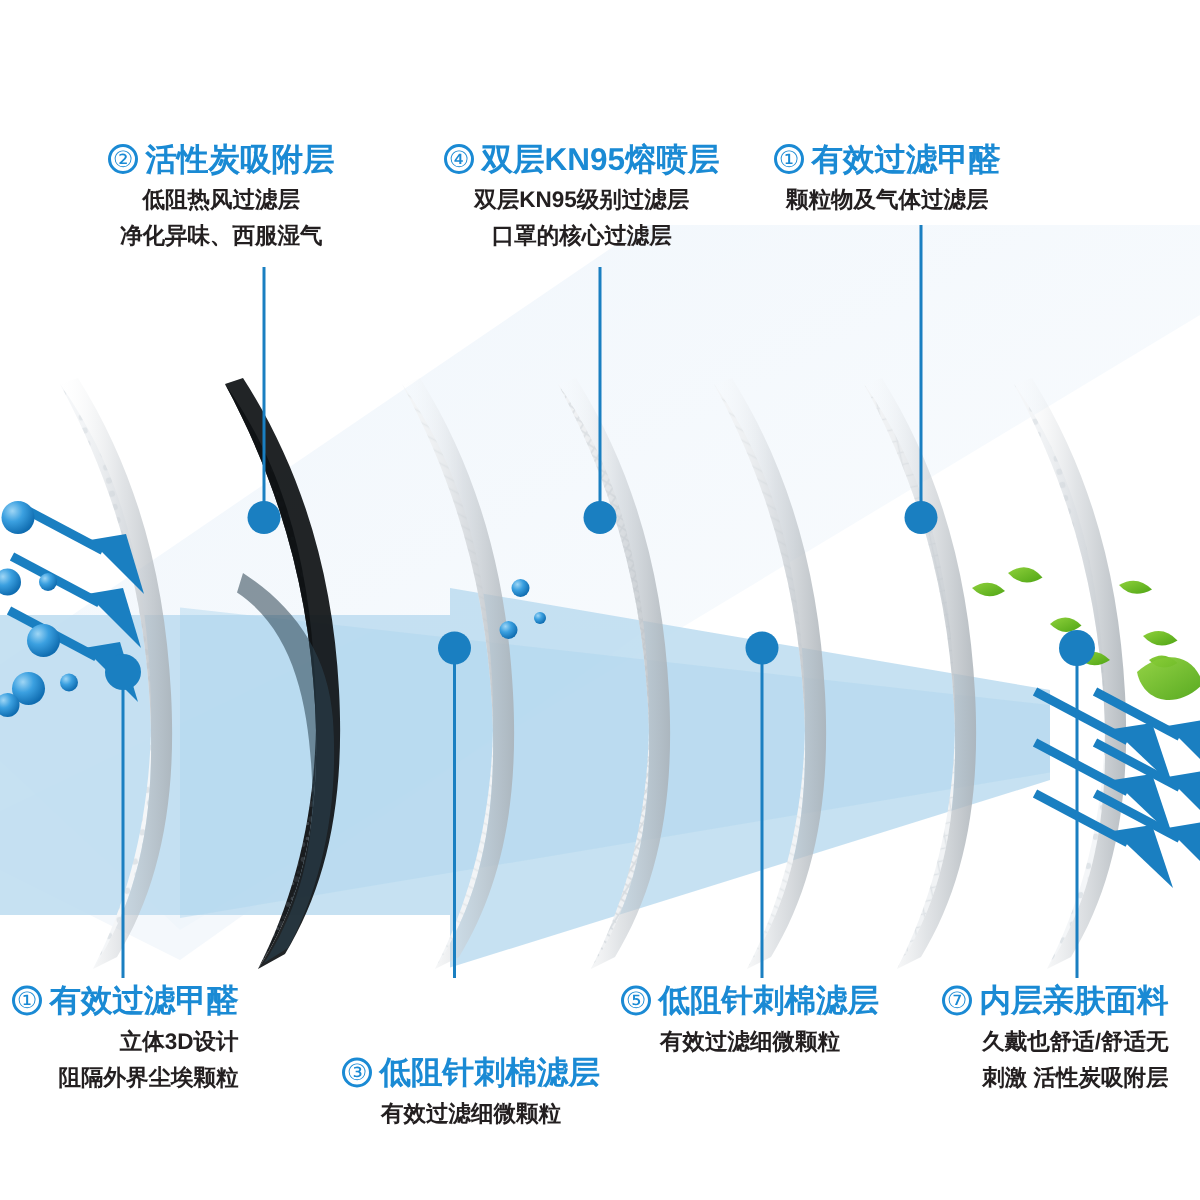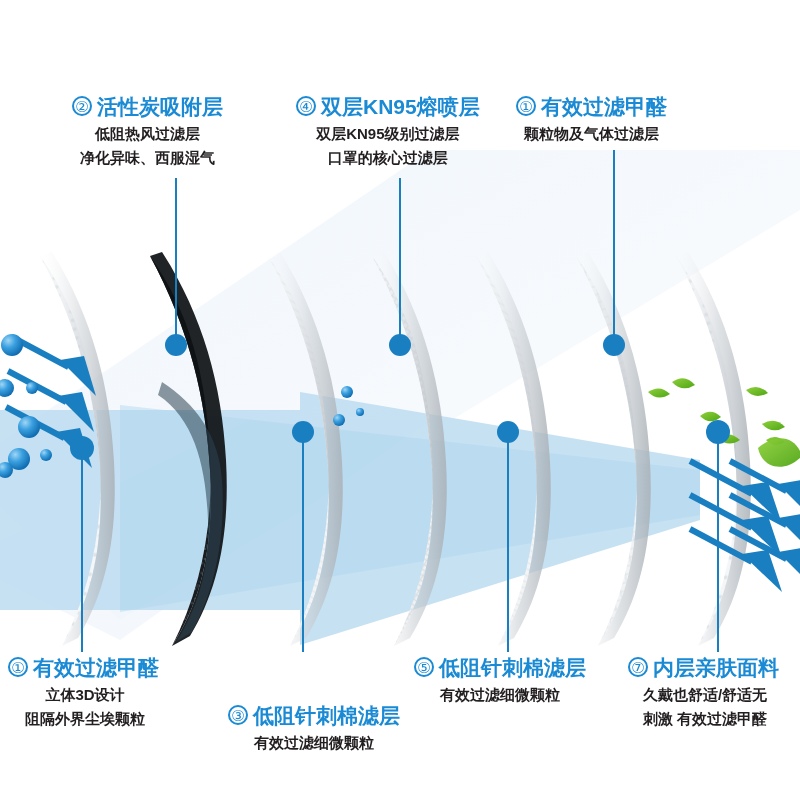--- a/index.html
+++ b/index.html
@@ -37,21 +37,21 @@
   }
   .lbl .sub{
     font-size:15px;
     font-weight:bold;
     color:#231f20;
     line-height:21px;
     white-space:nowrap;
     margin-top:3px;
   }
   .lbl.c .sub{text-align:center;}
-  .lbl.l .sub{text-align:center;padding-left:3px;}
+  .lbl.l .sub{text-align:right;padding-left:3px;}
 
   
   #lbl-2{left:72px;  top:94px;}
   #lbl-4{left:296px; top:94px;}
   #lbl-6{left:516px; top:94px;}
   
   #lbl-1{left:8px;   top:655px;}
   #lbl-3{left:228px; top:655px;margin-top:48px;}
   #lbl-5{left:414px; top:655px;}
   #lbl-7{left:628px; top:655px;}
@@ -320,16 +320,16 @@
       <span class="num">⑤</span><span>低阻针刺棉滤层</span>
     </div>
     <div class="sub">有效过滤细微颗粒</div>
   </div>
 
   <div class="lbl l" id="lbl-7">
     <div class="hd">
       <span class="num">⑦</span><span>内层亲肤面料</span>
     </div>
     <div class="sub">久戴也舒适/舒适无</div>
-    <div class="sub">刺激 有效过滤甲醛</div>
+    <div class="sub">刺激 活性炭吸附层</div>
   </div>
 
 </div>
 
 </body></html>

